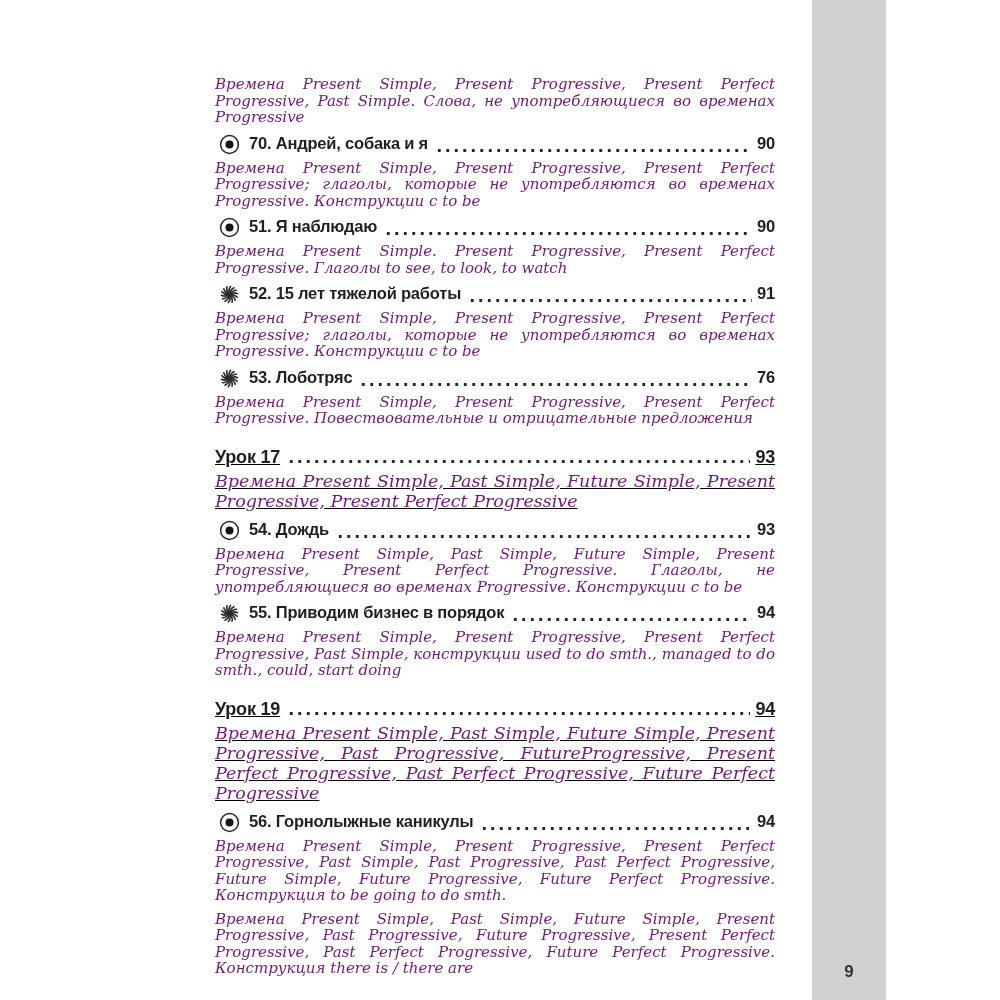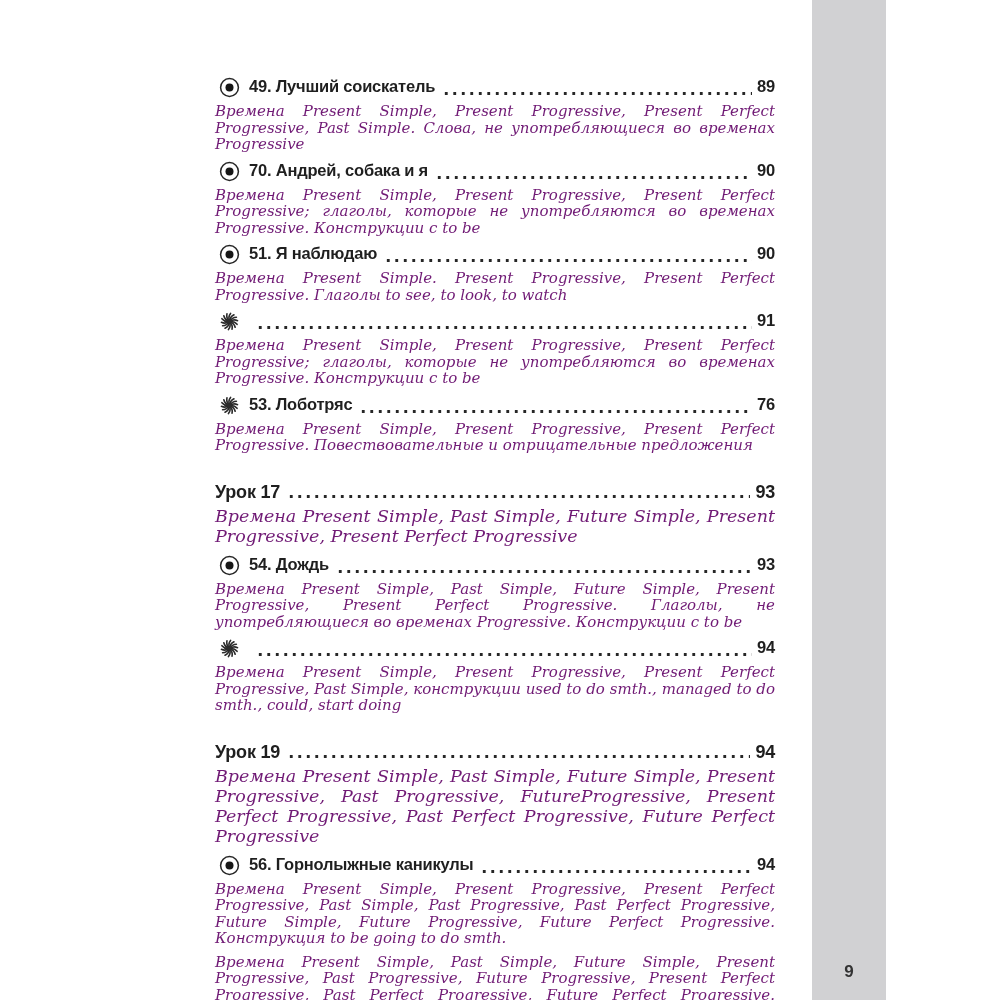--- a/index.html
+++ b/index.html
@@ -49,21 +49,21 @@
   .pagenum { white-space: nowrap; }
   .desc {
     font-family: "DejaVu Serif", "Liberation Serif", serif;
     font-style: italic;
     font-size: 15px;
     line-height: 16.5px;
     color: #701a75;
     text-align: justify;
   }
   
-  .lesson { margin-top: 28px; margin-bottom: 8px; }
+  .lesson { margin-top: 20px; margin-bottom: 8px; text-decoration: underline; }
   .lesson .title-row { font-size: 18px; padding-left: 0; }
   .lesson-desc {
     font-size: 17.5px;
     line-height: 20px;
   }
   
   .edge-band {
     position: absolute;
     left: 812px; top: 0;
     width: 74px; height: 1000px;
@@ -78,32 +78,20 @@
     font-size: 17px;
     color: #333333;
   }
 </style>
 </head>
 <body>
 
 <div class="page">
   <div class="content" id="toc-list">
   <div class="entry">
-    <div class="title-row">
-      <span class="icon">
-        <svg viewBox="0 0 24 24" width="23" height="23">
-          <circle cx="12" cy="12" r="9.3" fill="none" stroke="#262626" stroke-width="1.6"></circle>
-          <circle cx="12" cy="12" r="4.2" fill="#161616"></circle>
-        </svg>
-
-      </span>
-      <span class="title">49. Лучший соискатель</span>
-      <span class="dots"></span>
-      <span class="pagenum">89</span>
-    </div>
     <div class="desc">Времена Present Simple, Present Progressive, Present Perfect Progressive, Past Simple. Слова, не употребляющиеся во временах Progressive</div>
   </div>
 
   <div class="entry">
     <div class="title-row">
       <span class="icon">
         <svg viewBox="0 0 24 24" width="23" height="23">
           <circle cx="12" cy="12" r="9.3" fill="none" stroke="#262626" stroke-width="1.6"></circle>
           <circle cx="12" cy="12" r="4.2" fill="#161616"></circle>
         </svg>
@@ -149,20 +137,21 @@
             <path d="M12.6 12 Q16.2 9.2 20.4 11.2" transform="rotate(206 12 12)"></path>
             <path d="M12.6 12 Q16.2 9.2 20.4 11.2" transform="rotate(231 12 12)"></path>
             <path d="M12.6 12 Q16.2 9.2 20.4 11.2" transform="rotate(257 12 12)"></path>
             <path d="M12.6 12 Q16.2 9.2 20.4 11.2" transform="rotate(283 12 12)"></path>
             <path d="M12.6 12 Q16.2 9.2 20.4 11.2" transform="rotate(309 12 12)"></path>
             <path d="M12.6 12 Q16.2 9.2 20.4 11.2" transform="rotate(334 12 12)"></path>
             <circle cx="12" cy="12" r="2.6" fill="#2b2b2b" stroke="none"></circle>
           </g>
         </svg>
       </span>
+      <span class="title">52. 15 лет тяжелой работы</span>
       <span class="dots"></span>
       <span class="pagenum">91</span>
     </div>
     <div class="desc">Времена Present Simple, Present Progressive, Present Perfect Progressive; глаголы, которые не употребляются во временах Progressive. Конструкции с to be</div>
   </div>
 
   <div class="entry">
     <div class="title-row">
       <span class="icon">
 
@@ -235,20 +224,21 @@
             <path d="M12.6 12 Q16.2 9.2 20.4 11.2" transform="rotate(206 12 12)"></path>
             <path d="M12.6 12 Q16.2 9.2 20.4 11.2" transform="rotate(231 12 12)"></path>
             <path d="M12.6 12 Q16.2 9.2 20.4 11.2" transform="rotate(257 12 12)"></path>
             <path d="M12.6 12 Q16.2 9.2 20.4 11.2" transform="rotate(283 12 12)"></path>
             <path d="M12.6 12 Q16.2 9.2 20.4 11.2" transform="rotate(309 12 12)"></path>
             <path d="M12.6 12 Q16.2 9.2 20.4 11.2" transform="rotate(334 12 12)"></path>
             <circle cx="12" cy="12" r="2.6" fill="#2b2b2b" stroke="none"></circle>
           </g>
         </svg>
       </span>
+      <span class="title">55. Приводим бизнес в порядок</span>
       <span class="dots"></span>
       <span class="pagenum">94</span>
     </div>
     <div class="desc">Времена Present Simple, Present Progressive, Present Perfect Progressive, Past Simple, конструкции used to do smth., managed to do smth., could, start doing</div>
   </div>
 
   <div class="lesson">
     <div class="title-row">
       <span class="title">Урок 19</span>
       <span class="dots"></span>

